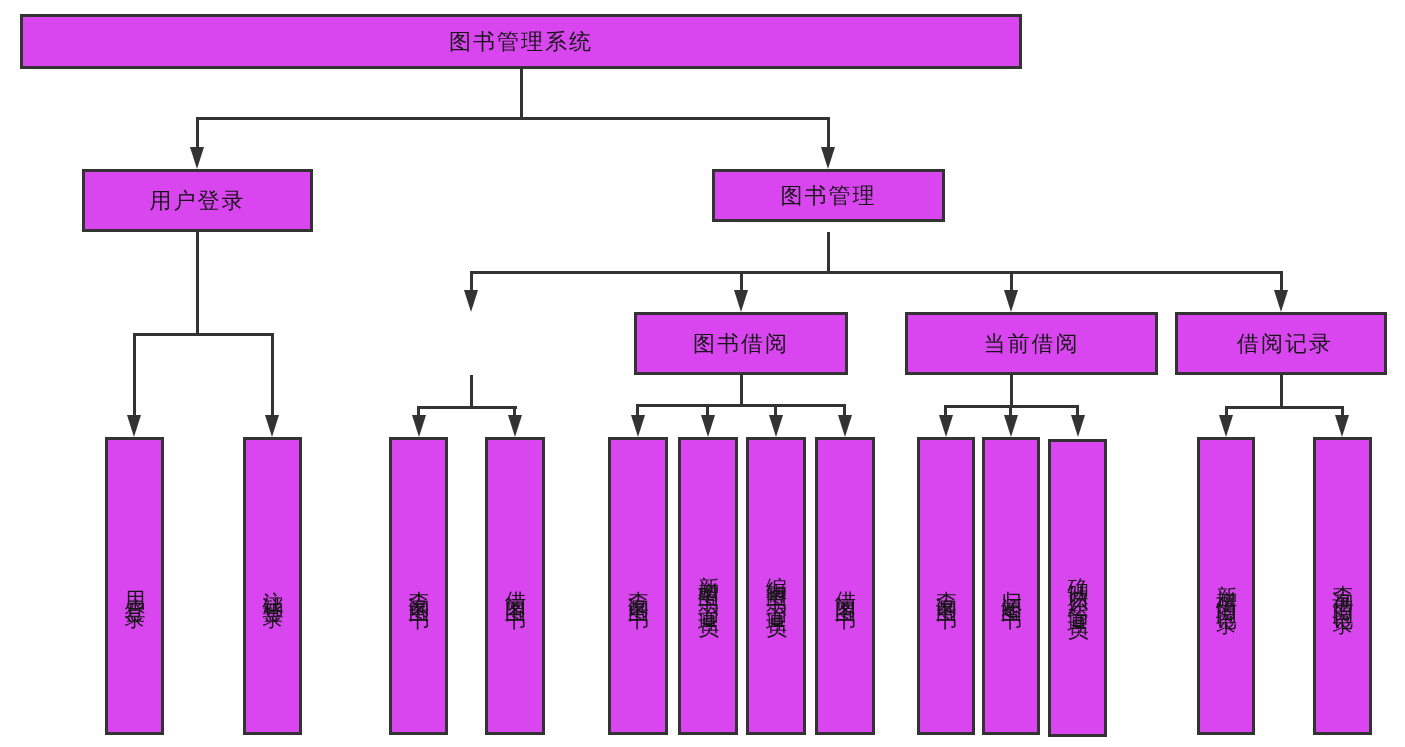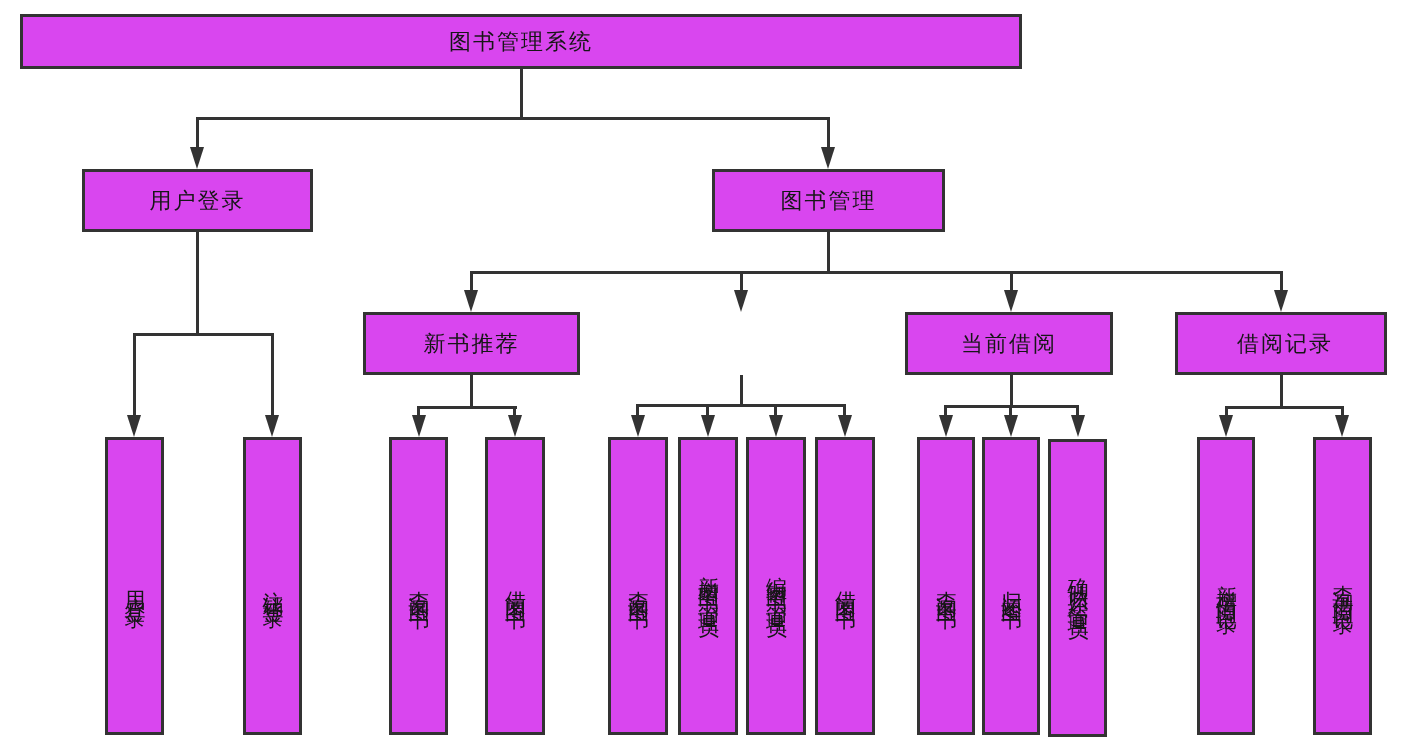--- a/index.html
+++ b/index.html
@@ -39,30 +39,30 @@
 <div id="canvas">
 
   <div class="node" style="left:20px;top:14px;width:1002px;height:55px;">
     <span>图书管理系统</span>
   </div>
 
   <div class="node" style="left:82px;top:169px;width:231px;height:63px;">
     <span>用户登录</span>
   </div>
 
-  <div class="node" style="left:712px;top:169px;width:233px;height:63px;text-align:right;">
+  <div class="node" style="left:712px;top:169px;width:233px;height:53px;text-align:right;">
     <span>图书管理</span>
   </div>
 
-  <div class="node" style="left:363px;top:312px;width:217px;height:63px;">
-    <span>新书推荐</span>
+
+  <div class="node" style="left:634px;top:312px;width:214px;height:63px;">
+    <span>图书借阅</span>
   </div>
 
-
-  <div class="node" style="left:905px;top:312px;width:208px;height:63px;">
+  <div class="node" style="left:905px;top:312px;width:253px;height:63px;">
     <span>当前借阅</span>
   </div>
 
   <div class="node" style="left:1175px;top:312px;width:212px;height:63px;padding-left:8px;">
     <span>借阅记录</span>
   </div>
 
   <div class="node vertical" style="left:105px;top:437px;width:59px;height:298px;">
     <span>用户登录</span>
   </div>

